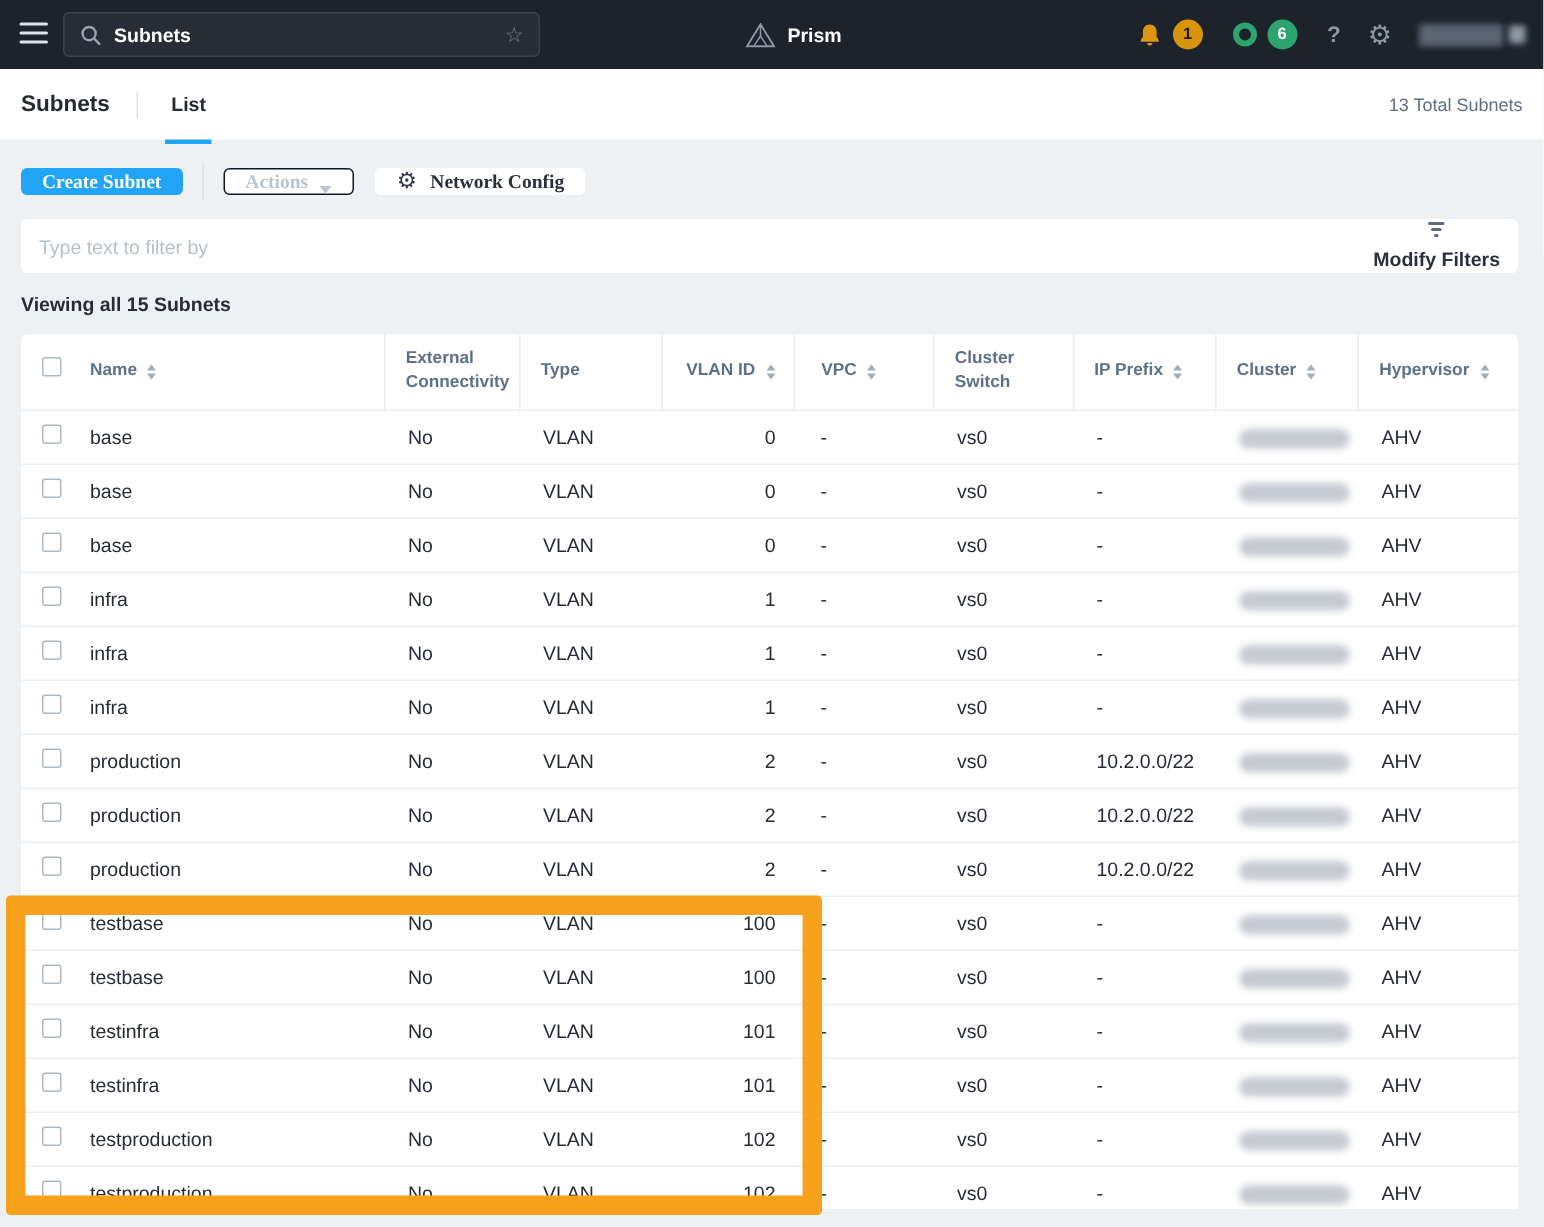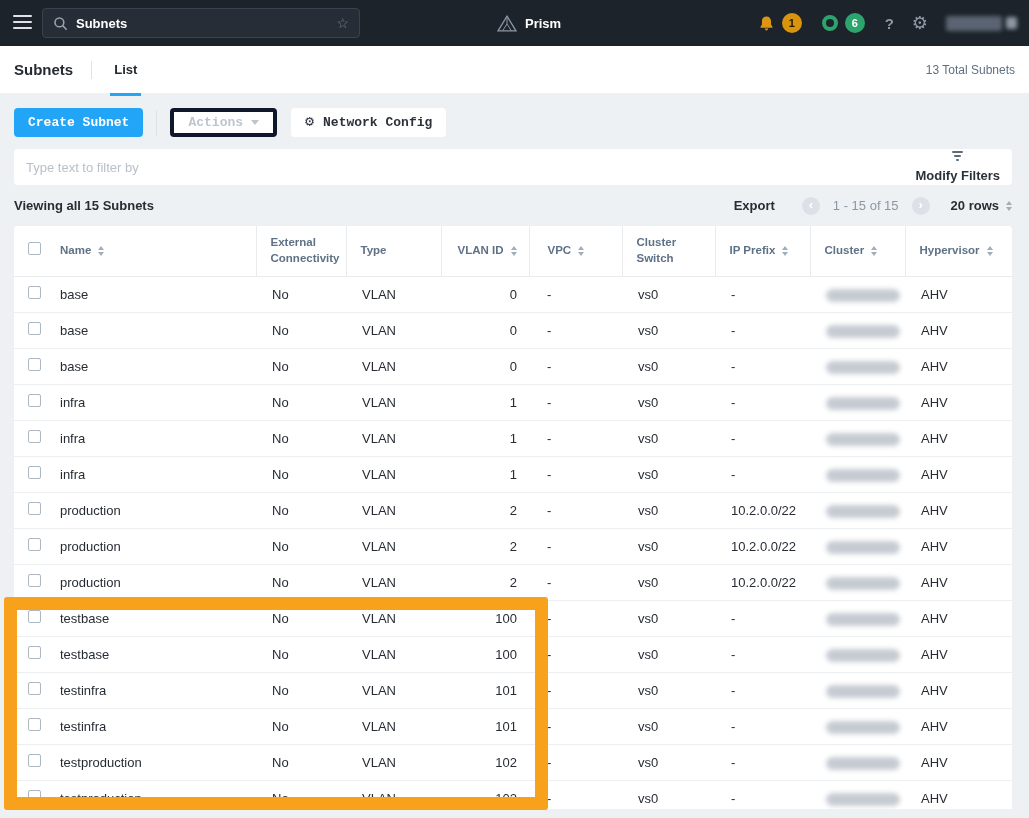--- a/index.html
+++ b/index.html
@@ -36,26 +36,26 @@
   
   .titlebar { height:47px; background:#FFFFFF; display:flex; align-items:center; padding:0 14px; }
   .page-title { font-size:15px; font-weight:bold; color:#252A31; }
   .vdiv { width:1px; height:18px; background:#DFE3E8; margin:0 18px; }
   .tab { height:52px; display:flex; align-items:center; position:relative; cursor:pointer; }
   .tab .tlabel { font-size:13px; font-weight:bold; color:#252A31; padding:0 4px; }
   .tab .underline { position:absolute; bottom:0; left:0; width:100%; height:3px; background:#22A5F7; }
   .total { margin-left:auto; font-size:12px; color:#5E7080; }
   
   .toolbar { display:flex; align-items:center; padding:15px 14px 12px 14px; }
-  .btn { height:29px; border-radius:4px; font-size:13px; font-weight:bold;
+  .btn { height:18px; border-radius:4px; font-size:13px; font-weight:bold;
     display:inline-flex; align-items:center; padding:0 14px; cursor:pointer; border:none;
-    font-family:Liberation Mono, monospace; }
+    font-family:Liberation Serif, serif; }
   .btn-primary { background:#22A5F7; color:#FFFFFF; }
   .tdiv { width:1px; height:26px; background:#DDE2E7; margin:0 13px; }
-  .btn-disabled { background:#FFFFFF; color:#BCC5CF; border:4px solid #0f172a; gap:8px; }
+  .btn-disabled { background:#FFFFFF; color:#BCC5CF; border:1px solid #0f172a; gap:8px;align-items:flex-end; }
   .caret-down { width:0; height:0; border-left:4px solid transparent; border-right:4px solid transparent;
     border-top:5px solid #BCC5CF; }
   .btn-white { background:#FFFFFF; color:#2B313A; gap:9px; }
   .btn-white .gear { font-size:15px; color:#343B45; line-height:1; font-weight:normal; }
   .toolbar .right { margin-left:auto; display:flex; gap:10px; }
   .sort { display:inline-flex; flex-direction:column; gap:2px; margin-left:7px; }
   .sort .s-up { width:0; height:0; border-left:3.5px solid transparent; border-right:3.5px solid transparent;
     border-bottom:4px solid #A2ADBA; }
   .sort .s-down { width:0; height:0; border-left:3.5px solid transparent; border-right:3.5px solid transparent;
     border-top:4px solid #A2ADBA; }
@@ -178,33 +178,20 @@
         <div class="f1"></div>
         <div class="f2"></div>
         <div class="f3"></div>
       </span>
     <span class="mlabel">Modify Filters</span>
   </span>
 </div>
 
 <div class="metabar">
   <span class="viewing">Viewing all 15 Subnets</span>
-  <span class="right">
-    <span class="export">Export</span>
-    <span class="pgbtn">‹</span>
-    <span class="range">1 - 15 of 15</span>
-    <span class="pgbtn next">›</span>
-    <span class="rowsper">
-      <span>20 rows</span>
-      <span class="sort">
-          <i class="s-up"></i>
-          <i class="s-down"></i>
-        </span>
-    </span>
-  </span>
 </div>
 
 <div class="table-card">
   <table>
     <colgroup>
       <col style="width:44px">
         <col style="width:198px">
         <col style="width:90px">
         <col style="width:95px">
       <col style="width:88px">

